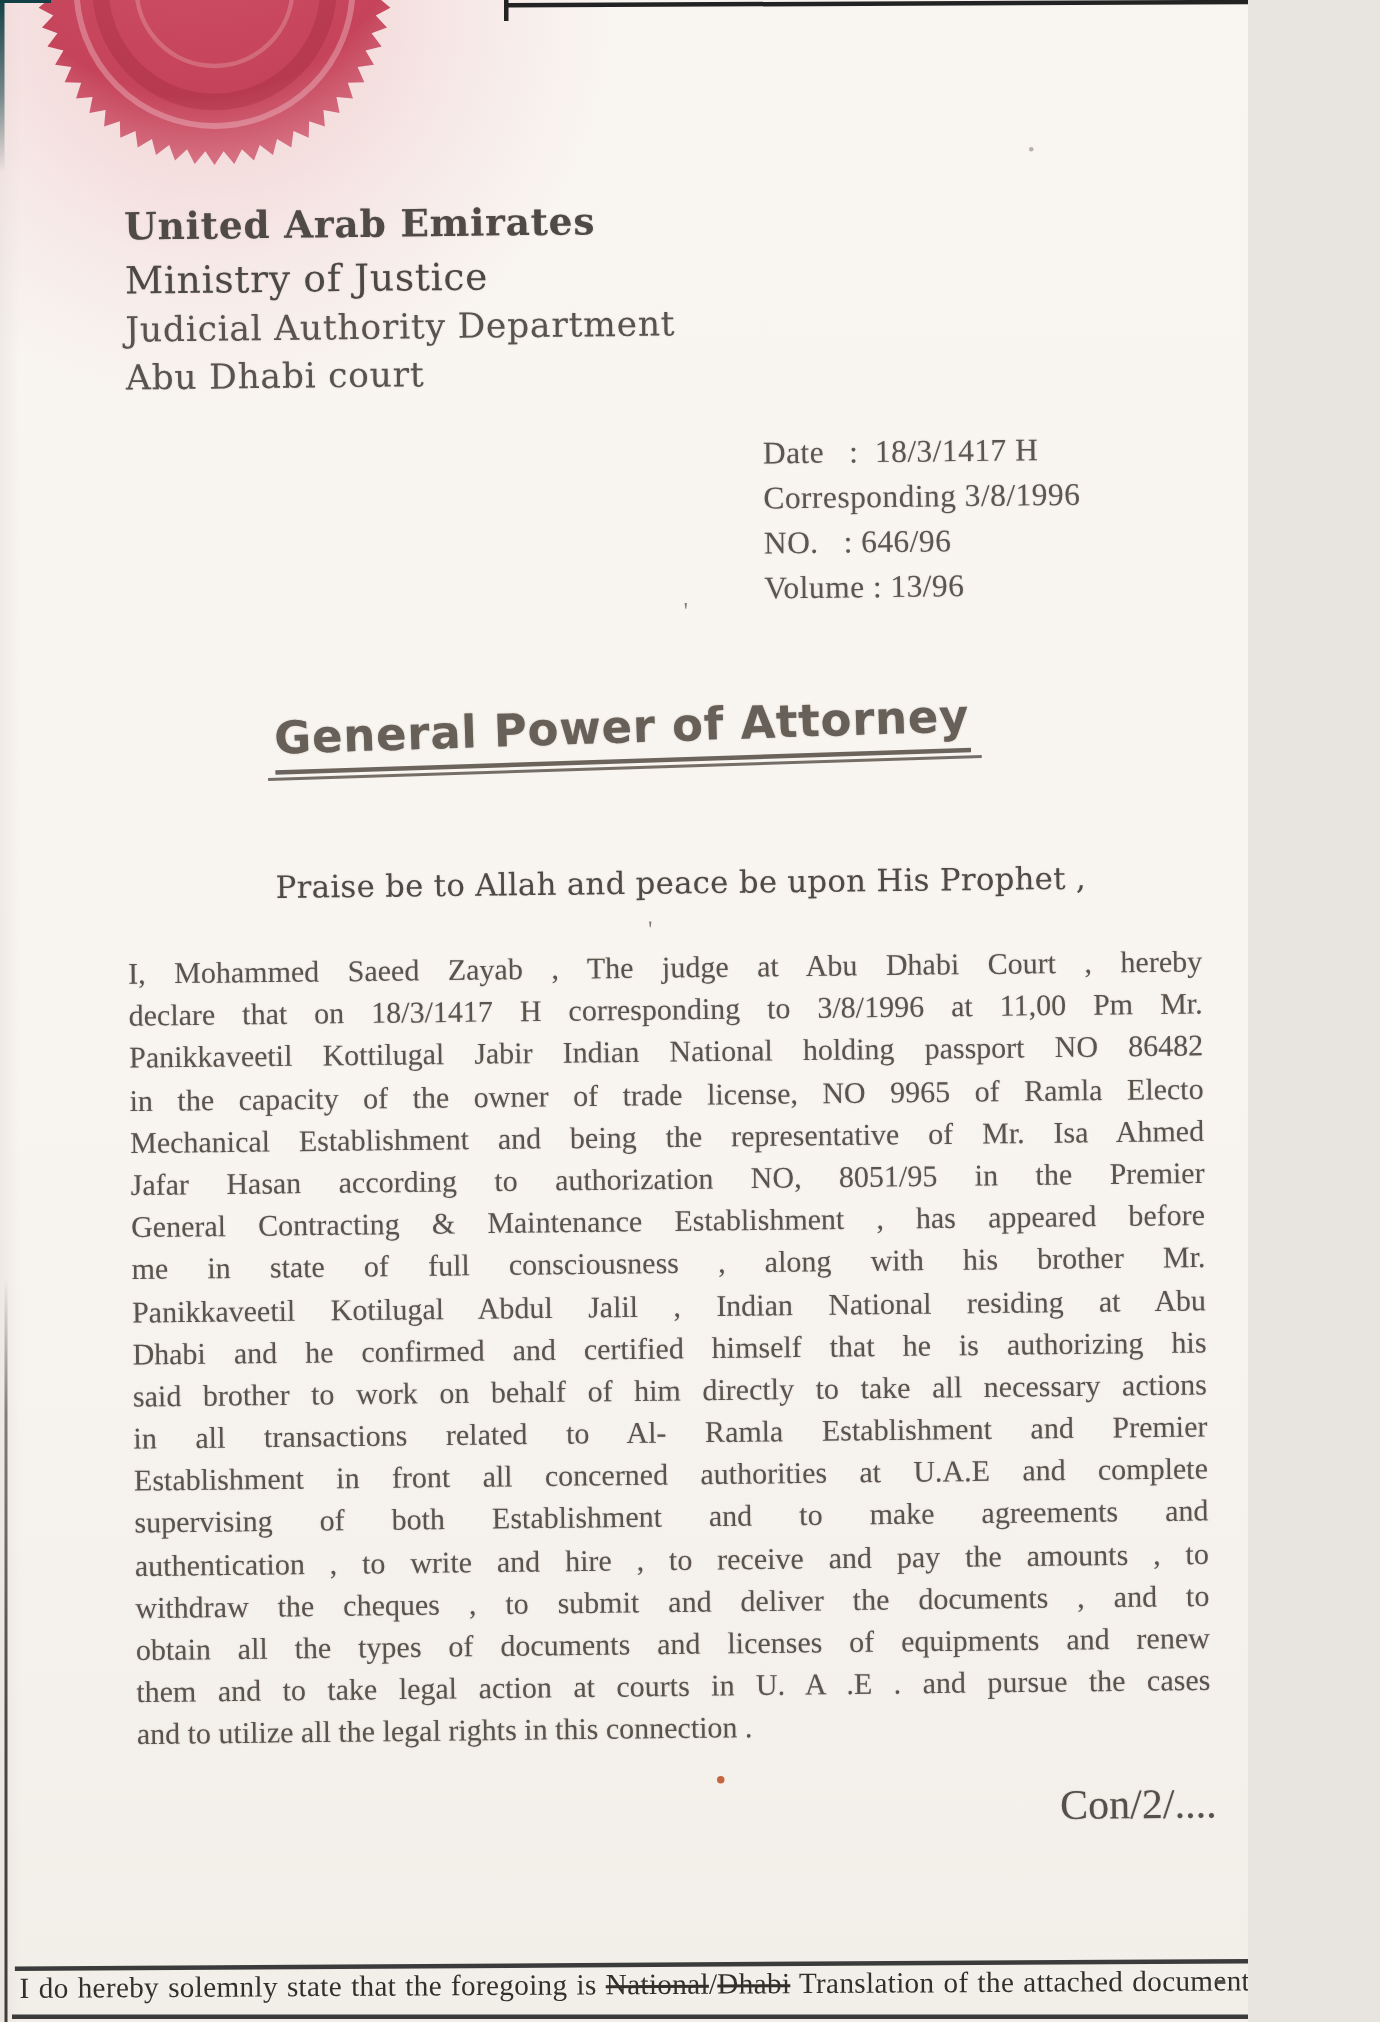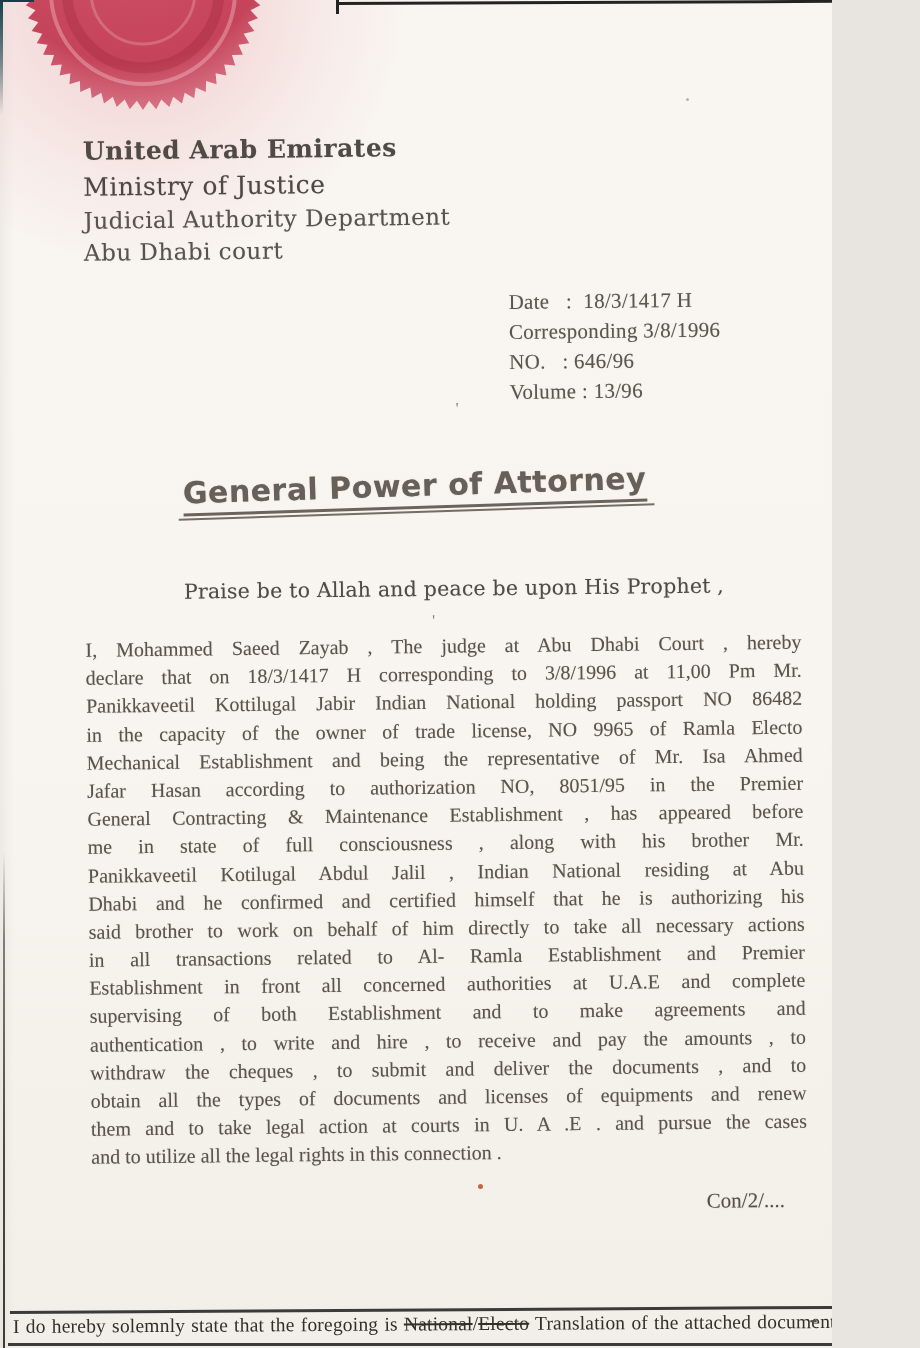--- a/index.html
+++ b/index.html
@@ -41,21 +41,21 @@
   .title-text{font-family:"DejaVu Sans","Liberation Sans",sans-serif;font-weight:bold;font-size:30px;letter-spacing:0.5px;color:#676058;white-space:nowrap;text-shadow:0 0 1px rgba(103,96,88,0.5);}
   .title-ul1{height:3px;background:#6b645d;margin-top:3px;}
   .title-ul2{height:2px;background:#756e66;margin-top:2px;margin-left:-5px;margin-right:-7px;}
 
   .salutation{position:absolute;left:184px;top:577px;font-family:"DejaVu Serif",serif;font-size:20.5px;color:#4f4a45;letter-spacing:0.2px;white-space:nowrap;}
 
   .body-block{position:absolute;left:85px;top:632px;width:716px;font-size:20px;color:#5a544d;}
   .body-block .ln{line-height:28.2px;height:28.2px;text-align:justify;text-align-last:justify;white-space:nowrap;}
   .body-block .ln.last{text-align-last:left;}
 
-  .continuation{position:absolute;left:700px;top:1192px;font-size:21px;color:#56504a;}
+  .continuation{position:absolute;left:700px;top:1192px;font-size:28px;color:#56504a;}
 
   .speck{position:absolute;border-radius:50%;}
   .ink-tick{position:absolute;font-size:16px;color:#837c74;}
 
   
   .footer{position:absolute;left:0;top:1304px;width:920px;height:44px;transform:rotate(-0.35deg);transform-origin:left center;}
   .footer-rule-top{position:absolute;left:10px;top:7px;width:897px;height:3px;background:#3b3b3b;}
   .footer-text{position:absolute;left:13px;top:12px;font-size:19.5px;color:#33302c;white-space:nowrap;letter-spacing:0.2px;word-spacing:1px;}
   .strike{text-decoration:line-through;text-decoration-thickness:2px;}
   .date-stamp{position:absolute;left:806px;top:6px;font-family:"DejaVu Sans Mono",monospace;font-size:25px;color:#54514d;letter-spacing:1px;white-space:nowrap;}
@@ -143,19 +143,19 @@
     <span class="ink-tick" style="left:458px;top:400px;">'</span>
     <span class="ink-tick" style="left:432px;top:612px;">'</span>
   </div>
 
   <div class="speck" style="left:478px;top:1184px;width:5px;height:5px;background:#c4673e;"></div>
   <div class="speck" style="left:686px;top:98px;width:3px;height:3px;background:#b9b2aa;"></div>
 
   <div class="footer">
     <div class="footer-rule-top"></div>
     <div class="footer-text">
-      <span>I do hereby solemnly state that the foregoing is </span><span class="strike">National</span><span>/</span><span class="strike">Electo</span><span> Translation of the attached document. dated</span>
+      <span>I do hereby solemnly state that the foregoing is </span><span class="strike">National</span><span>/</span><span class="strike">Dhabi</span><span> Translation of the attached document. dated</span>
     </div>
     <div class="date-stamp">- 9 OCT 199</div>
   </div>
   <div class="footer-rule-bottom abs" style="left:8px;top:1343px;width:912px;height:3px;background:#3b3b3b;position:absolute;"></div>
 
 </div>
 
 </body></html>

